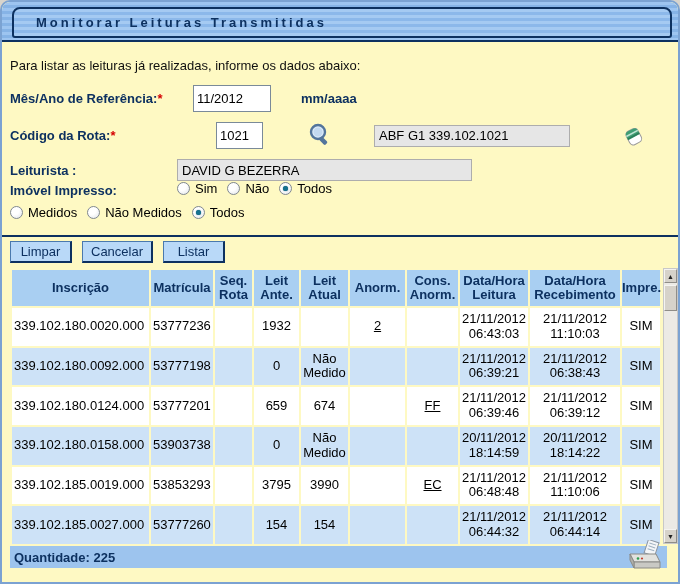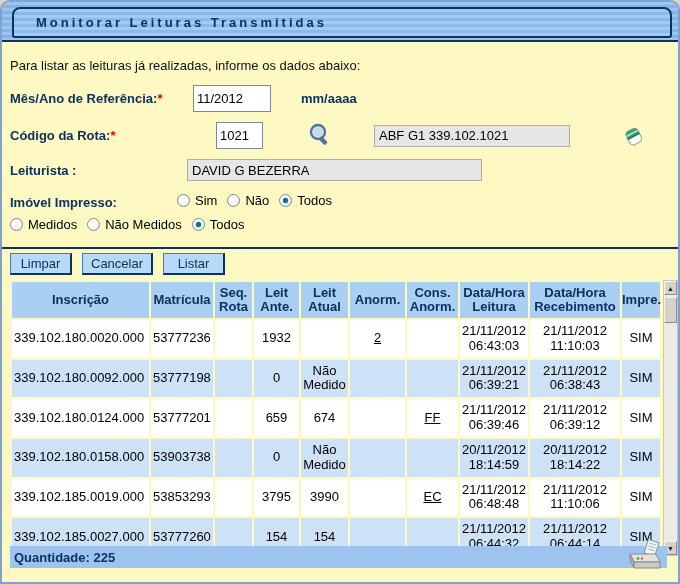--- a/index.html
+++ b/index.html
@@ -36,35 +36,35 @@
   }
   .content { position:absolute; top:42px; left:0; right:0; }
   .intro { font-size:13px; color:#101010; margin:14px 0 0 8px; }
 
   .form-row { display:flex; align-items:center; margin-left:8px; }
   .form-label { width:167px; font-size:13px; font-weight:bold; color:#0d3160; flex:0 0 167px; }
   .req { color:#d40000; font-weight:bold; }
   .row-ref  { margin-top:12px;gap:16px; }
   .row-rota { margin-top:10px;gap:39px; }
   .row-leit { margin-top:10px; }
-  .row-impresso { margin-top:12px; }
+  .row-impresso { margin-top:0; }
   .row-medicao  { margin-top:6px; }
 
   input.text {
     font-family:"Liberation Sans", sans-serif; font-size:13px;
     border:1px solid #7a8a99; background:#fff; color:#000;
     height:27px; padding:0 3px;
   }
   .ref-input { width:78px; }
   .rota-input { width:47px; }
   .unit-label { font-size:13px; font-weight:bold; color:#0d3160; margin-left:14px; }
   .readonly-field {
     background:#e6e6e6; border:1px solid #adadad; color:#000;
     font-size:13px; height:22px; display:flex; align-items:center;
-    padding:0 4px; overflow:hidden; white-space:nowrap;margin-left:10px;
+    padding:0 4px; overflow:hidden; white-space:nowrap;
   }
   .rota-desc { width:196px; flex:0 0 196px; margin-left:3px; }
   .leit-field { width:295px; flex:0 0 295px; }
 
   .icon-btn { display:inline-flex; align-items:center; justify-content:center; cursor:pointer; }
   .magnifier { width:24px; height:26px; margin-left:6px; }
   .eraser { width:22px; height:26px; margin-left:14px; }
 
   .radio-item { display:inline-flex; align-items:center; margin-right:10px; }
   .radio {

